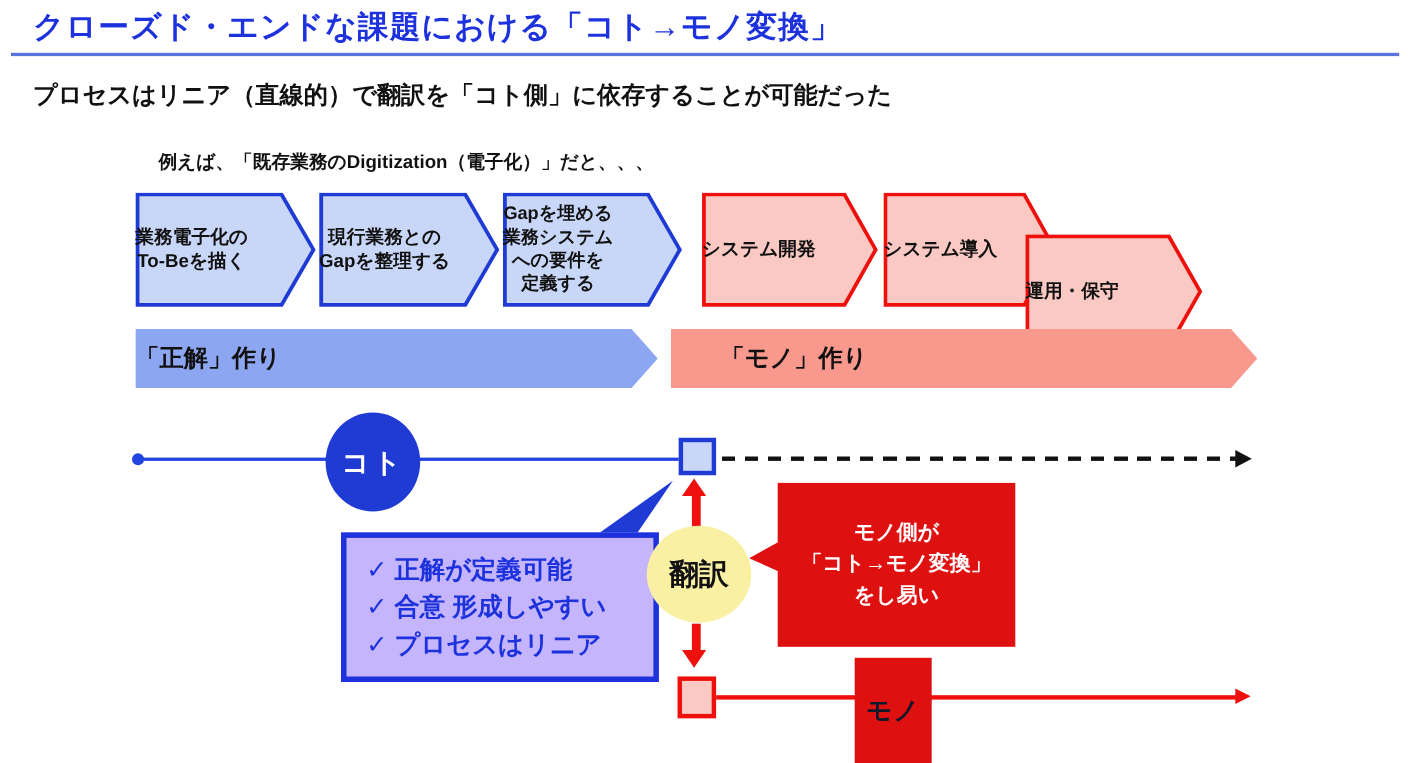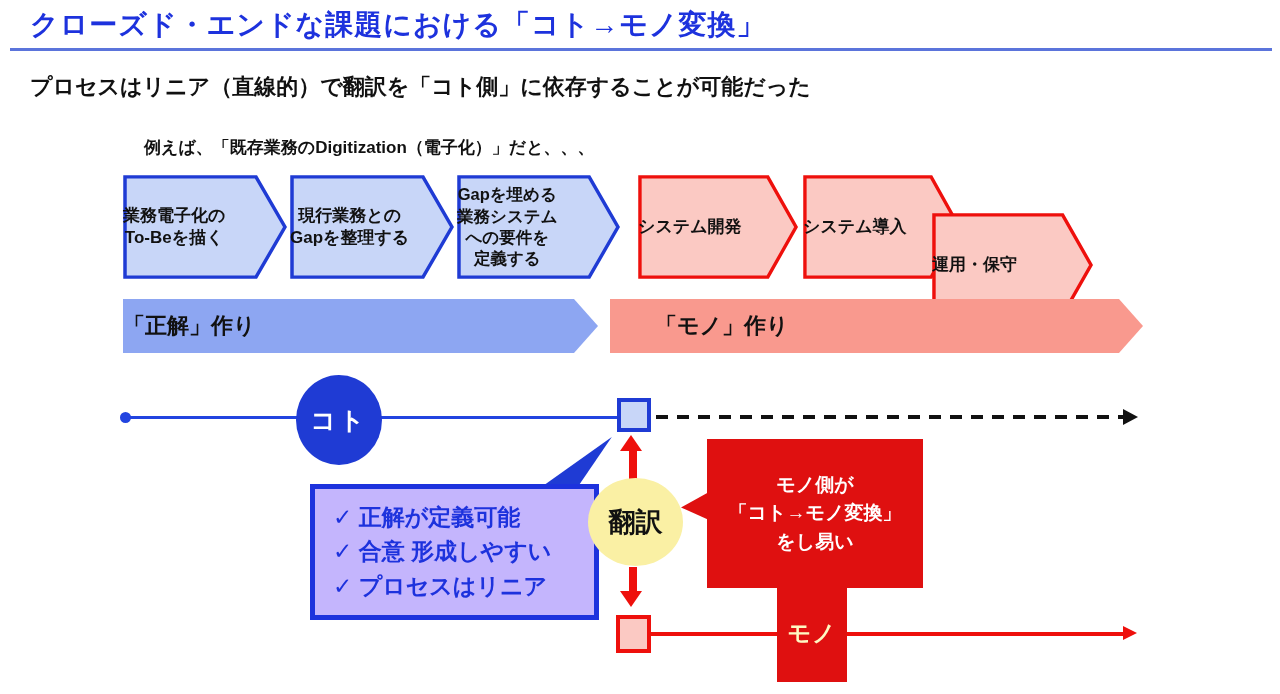--- a/index.html
+++ b/index.html
@@ -66,23 +66,23 @@
   .bubble{left:707px;top:439px;width:216px;height:149px;background:var(--red-box);
           display:flex;align-items:center;justify-content:center;}
   .bubble .lbl{color:#fff;font-size:19px;font-weight:bold;text-align:center;
                line-height:1.5;white-space:pre-line;}
 
   .pink-square{left:616px;top:615px;width:35px;height:38px;background:var(--pink-fill);
                border:4px solid var(--red);}
   .red-line{left:651px;top:632px;width:474px;height:3.5px;background:var(--red);}
   .red-head{left:1123px;top:626px;width:0;height:0;border-left:14px solid var(--red);
             border-top:7px solid transparent;border-bottom:7px solid transparent;}
-  .mono-box{left:777px;top:585px;width:70px;height:97px;background:var(--red-box);
+  .mono-box{left:777px;top:598px;width:70px;height:97px;background:var(--red-box);
             display:flex;align-items:center;justify-content:center;
-            color:#fef9c3;font-size:23px;font-weight:bold;letter-spacing:1px;}
+            color:#0f172a;font-size:23px;font-weight:bold;letter-spacing:1px;}
 </style>
 </head>
 <body>
 
 <div class="slide">
 
   <div class="abs title">クローズド・エンドな課題における「コト→モノ変換」</div>
   <div class="abs title-rule"></div>
   <div class="abs subtitle">プロセスはリニア（直線的）で翻訳を「コト側」に依存することが可能だった</div>
   <div class="abs example">例えば、「既存業務のDigitization（電子化）」だと、、、</div>

